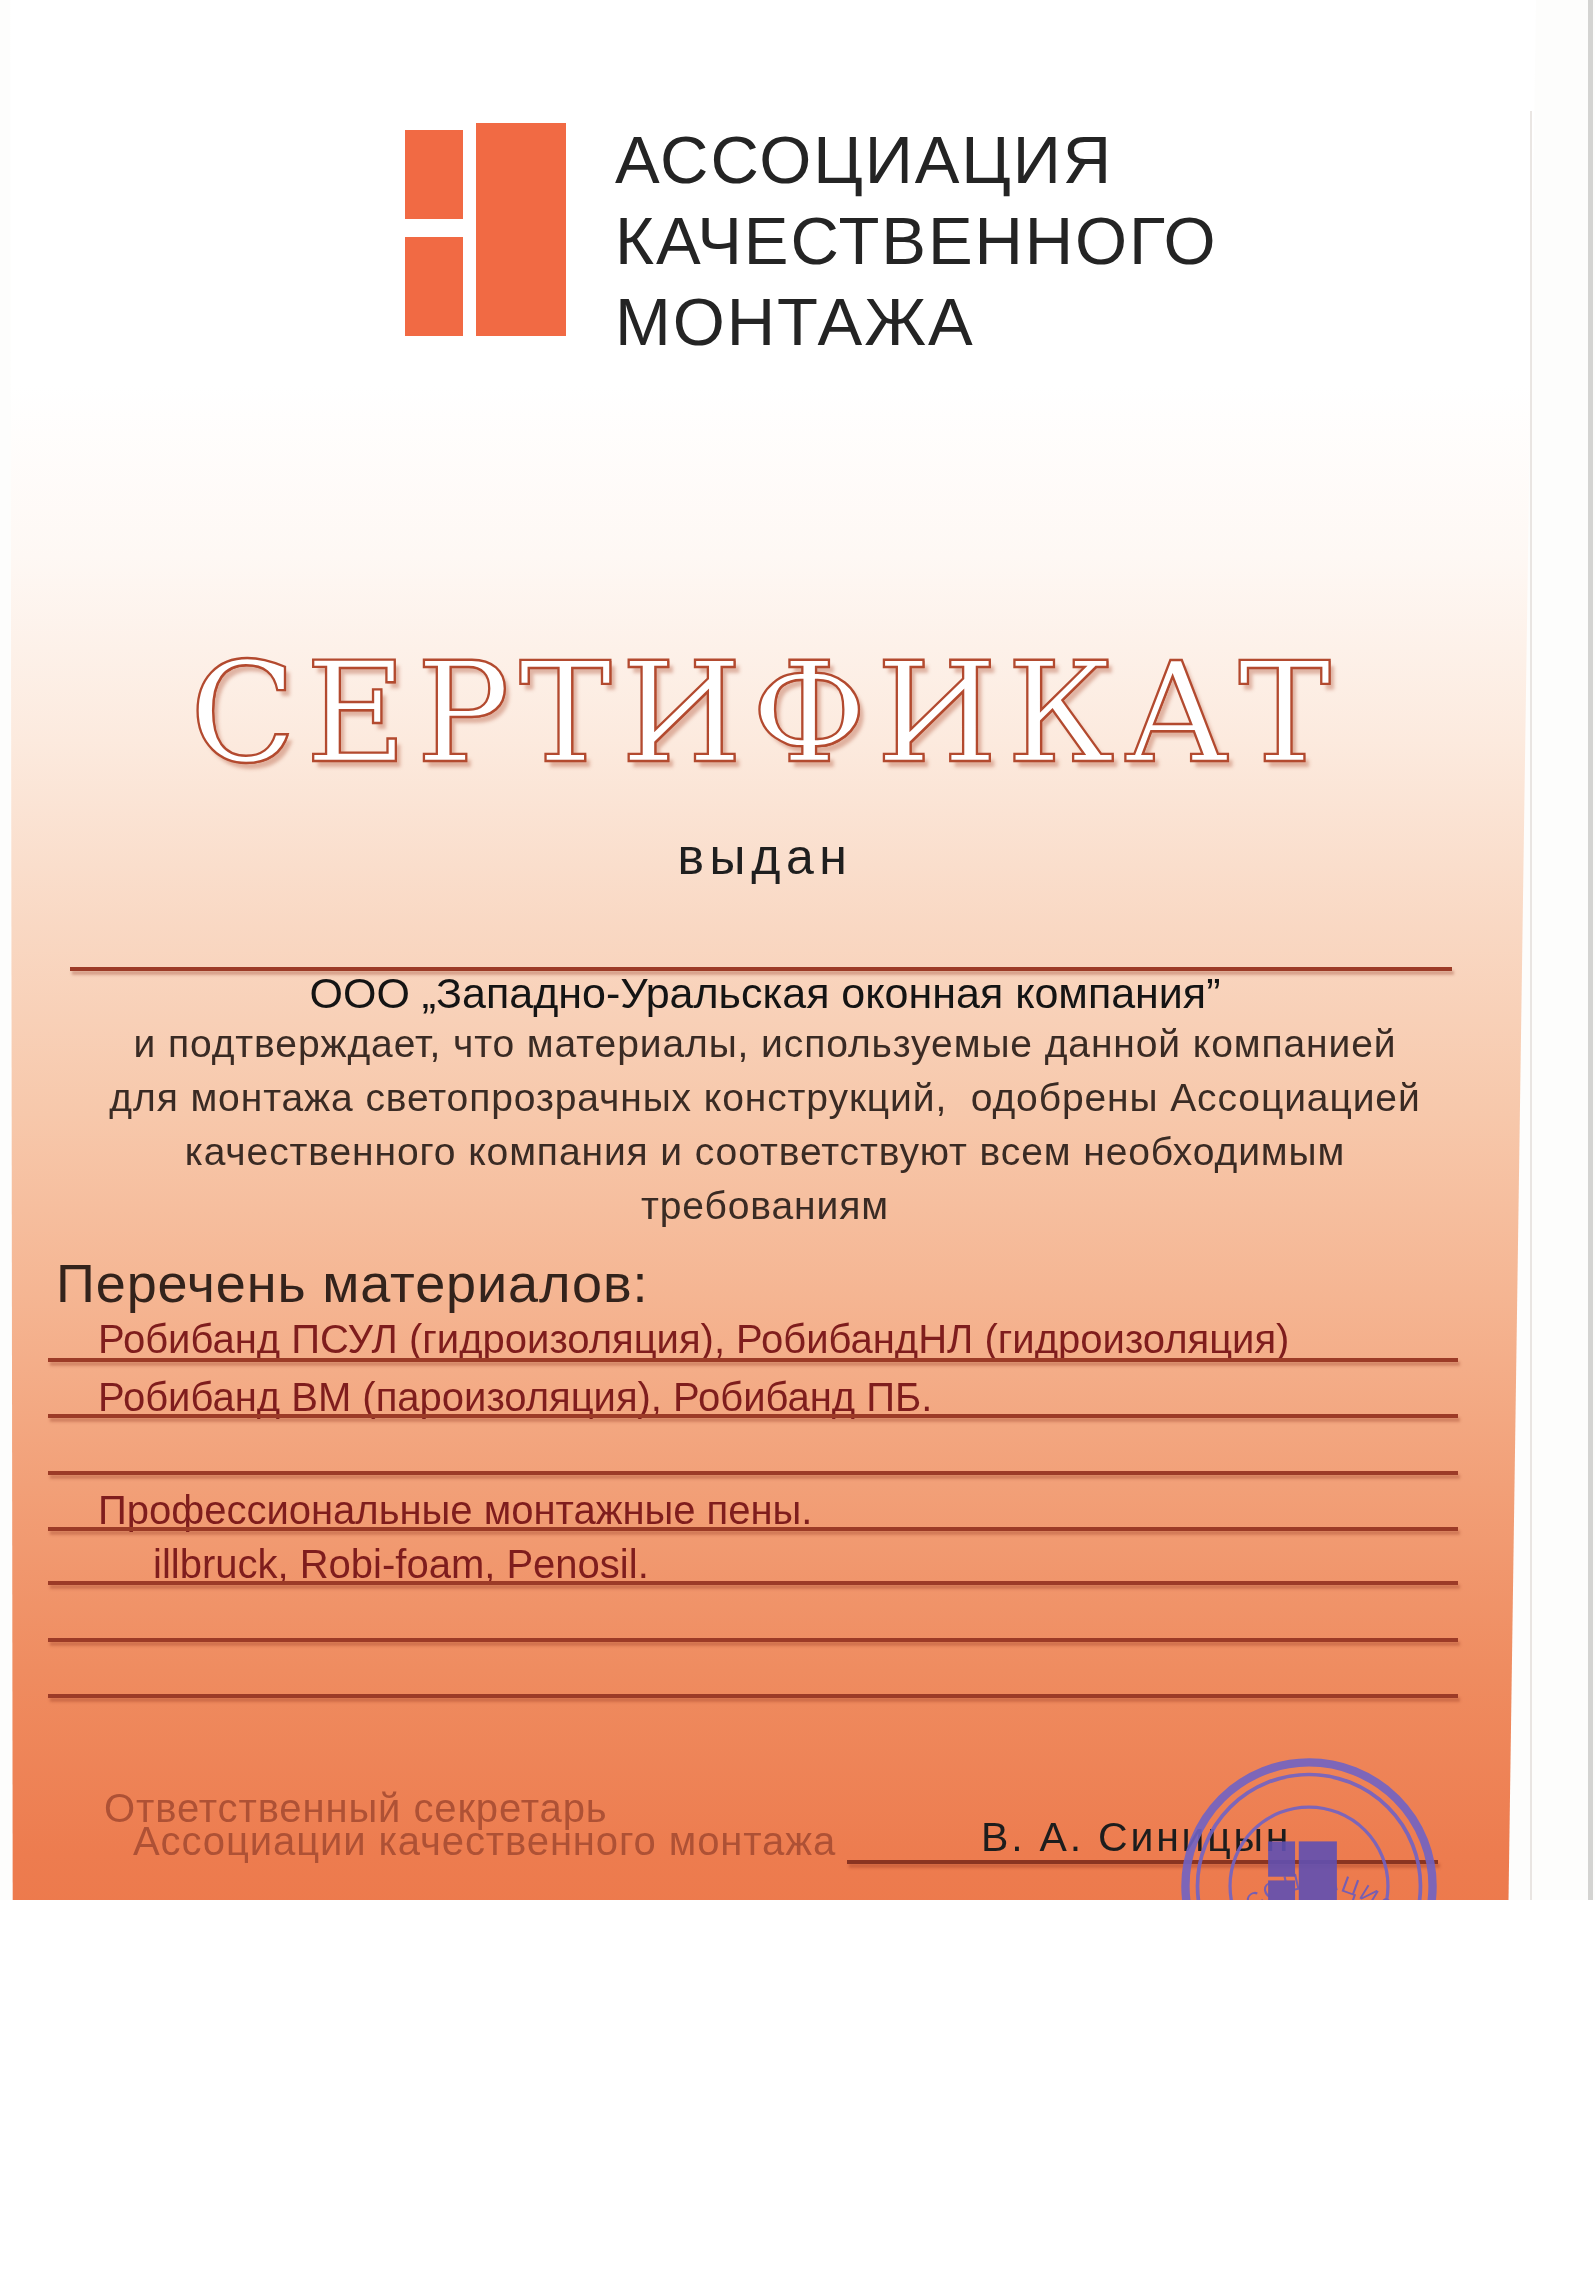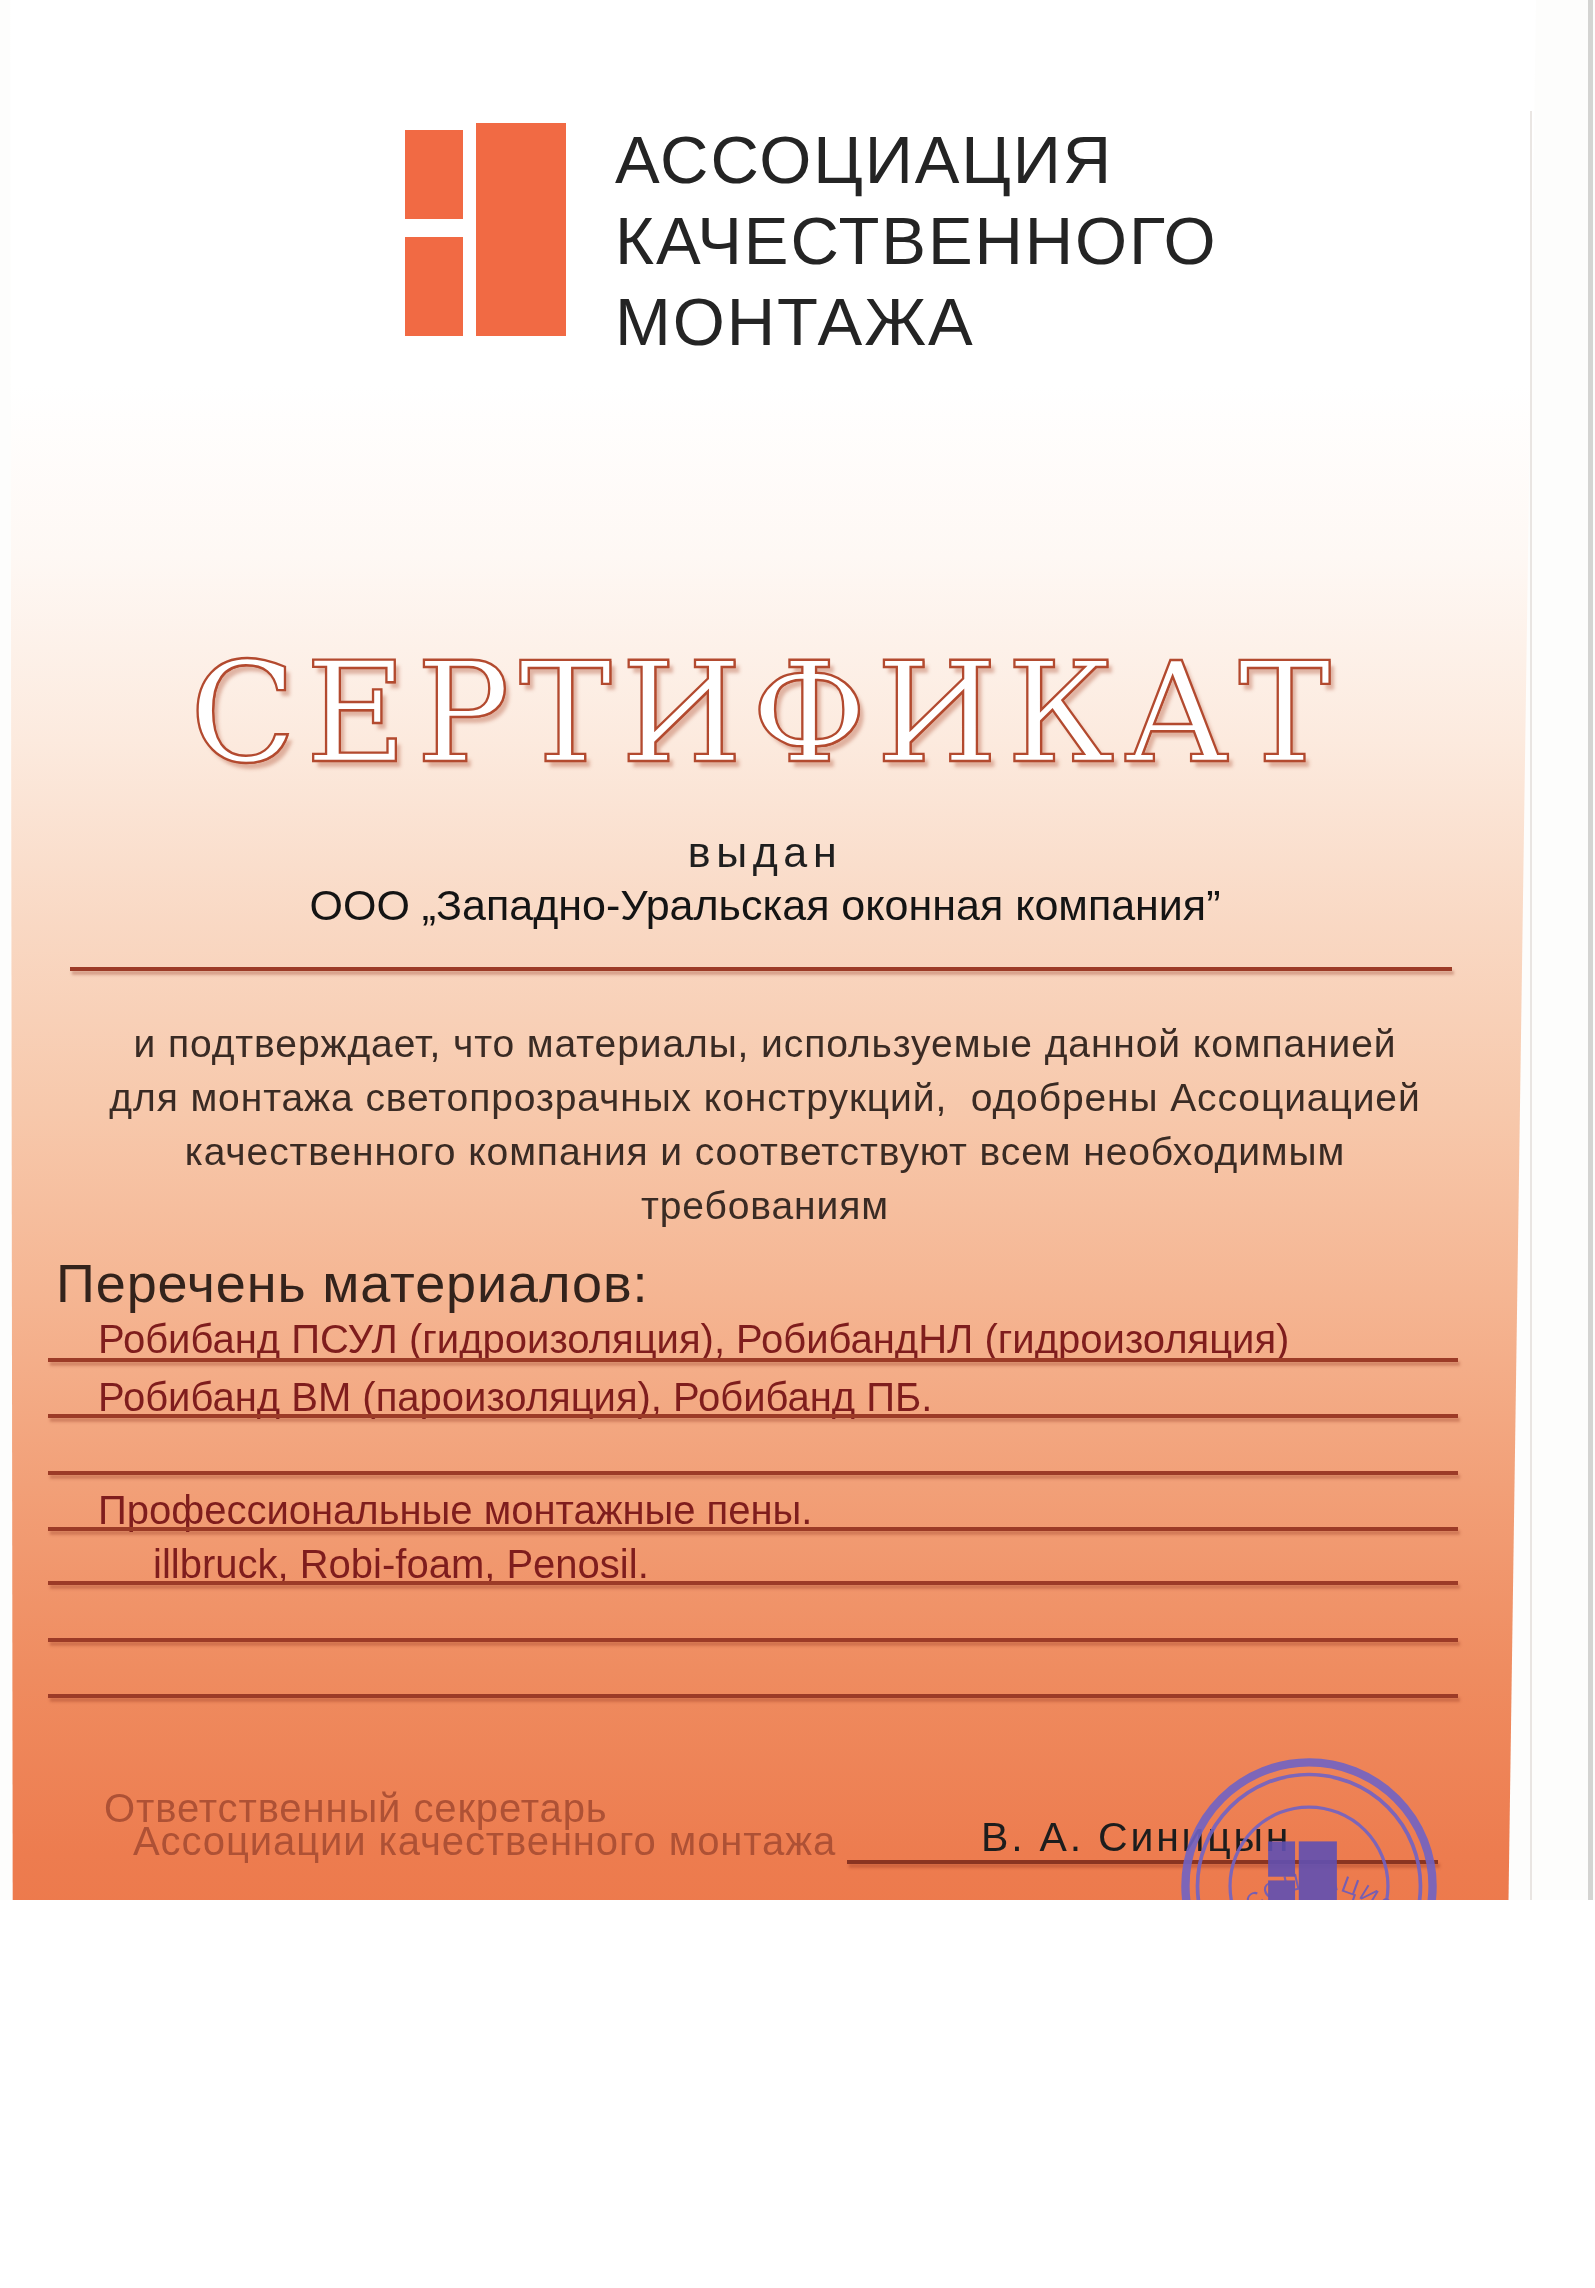--- a/index.html
+++ b/index.html
@@ -23,23 +23,23 @@
   #lr2{left:405px;top:237px;width:58px;height:99px;}
   #lr3{left:476px;top:123px;width:90px;height:213px;}
   #assoc-name{position:absolute;left:615px;top:119px;font-size:67px;line-height:81px;
         letter-spacing:1.9px;color:#242424;}
   
   #cert-title{position:absolute;left:0;top:644px;width:1530px;text-align:center;
         font-family:"DejaVu Serif","Liberation Serif",serif;font-size:139px;line-height:1;
         letter-spacing:9.3px;color:#ffffff;-webkit-text-stroke:2.3px var(--title_outline);
         text-shadow:4.6px 5.6px 3.7px rgba(170,70,40,.35),0.9px 0.9px 0 #c05535;}
   #issued{position:absolute;left:0;top:828px;width:1530px;text-align:center;
-        font-size:43px;letter-spacing:5.6px;color:#1f1f1f;}
+        font-size:50px;letter-spacing:5.6px;color:#1f1f1f;}
   
-  #company{position:absolute;left:0;top:881px;width:1530px;text-align:center;
+  #company{position:absolute;left:0;top:969px;width:1530px;text-align:center;
         font-size:43px;color:#141414;}
   .rule{position:absolute;height:3.7px;background:var(--rule_red);
         box-shadow:1.9px 3.7px 2.8px rgba(140,50,30,.35);}
   #rule-company{left:70px;top:967px;width:1382px;}
   
   #statement{position:absolute;left:0;top:1017px;width:1530px;text-align:center;
         font-size:39px;line-height:54px;letter-spacing:0.9px;color:#3a2b24;}
   #statement div{white-space:pre;}
   
   #mat-heading{position:absolute;left:56px;top:1252px;font-size:54px;letter-spacing:0.9px;color:#33231c;}

